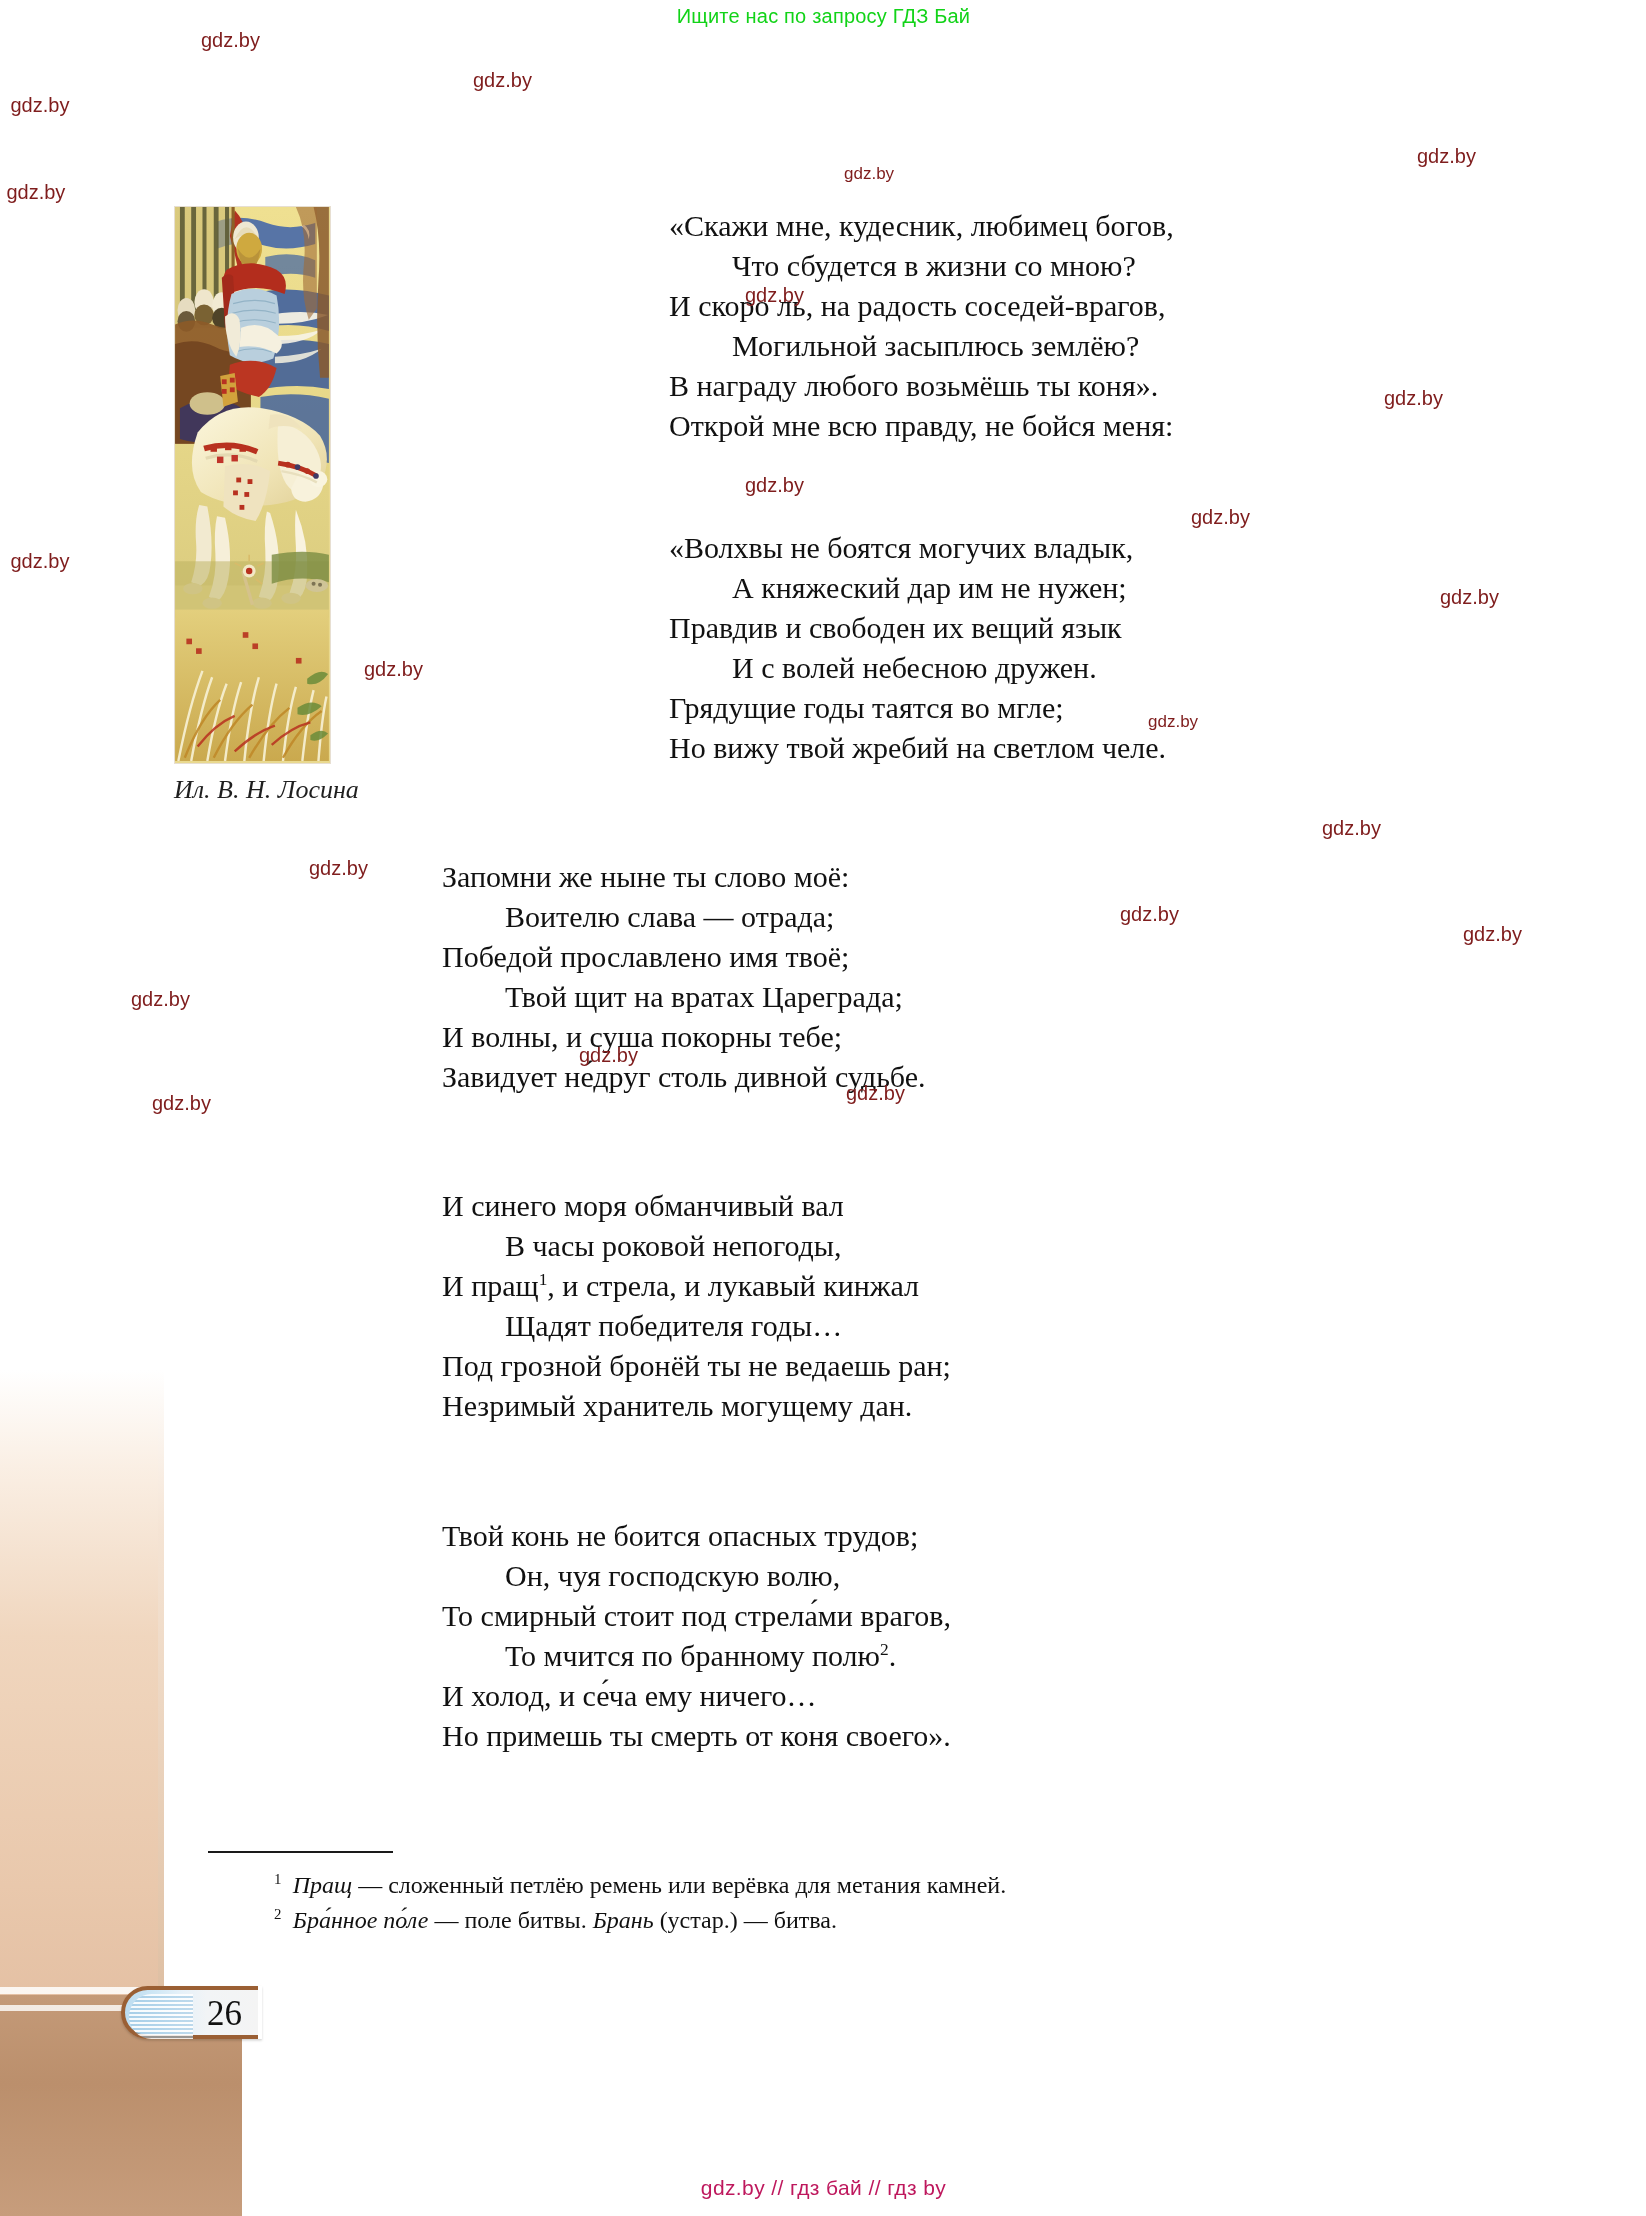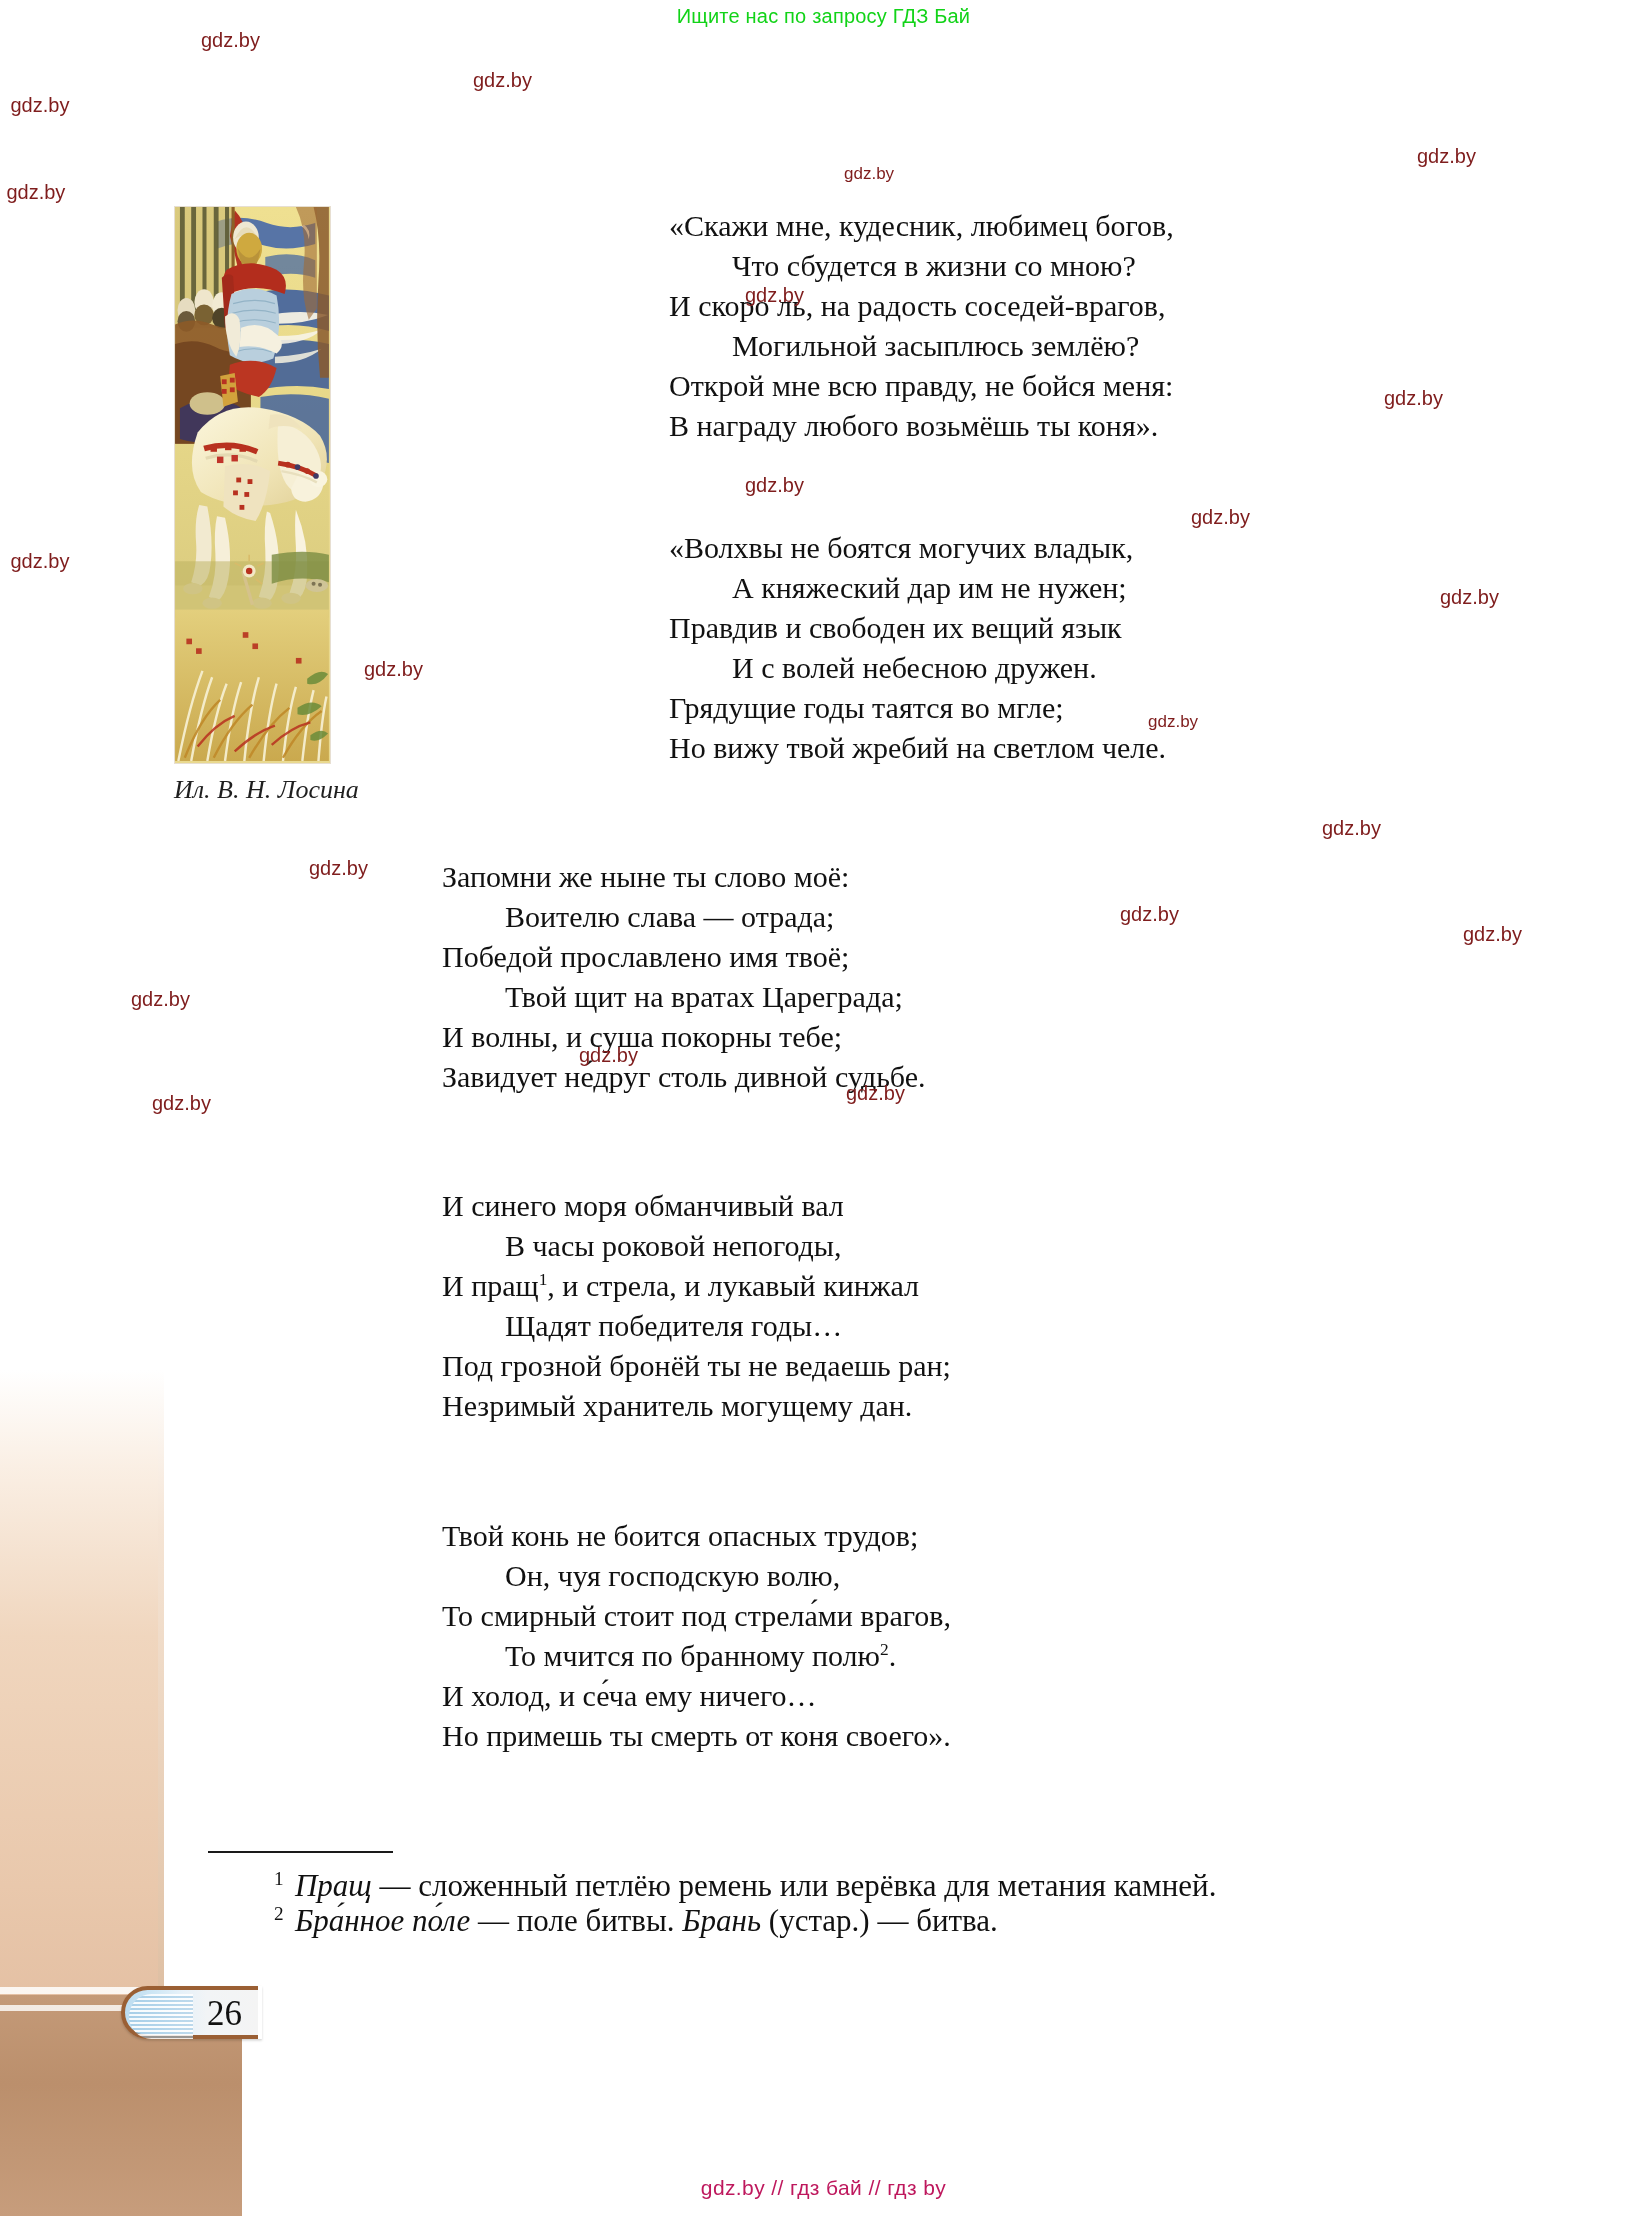--- a/index.html
+++ b/index.html
@@ -91,21 +91,21 @@
   sup{ font-size:0.58em; vertical-align:super; line-height:0; }
 
   
   .fn-rule{
     position:absolute; left:208px; top:1851px; width:185px; height:0;
     border-top:2.4px solid #1a1a1a;
   }
   .footnotes{
     position:absolute; left:274px; top:1868px;
     font-family:"Liberation Serif", serif;
-    font-size:31px; line-height:35px; color:#111;
+    font-size:24px; line-height:35px; color:#111;
     white-space:nowrap;
   }
   .footnotes .fn{ display:block; }
   .fn-mark{ font-size:0.62em; vertical-align:super; line-height:0; margin-right:11.3px; }
   .it{ font-style:italic; }
 
   
   .pagenum{
     position:absolute; left:121px; top:1986px; width:141px; height:53px;
   }
@@ -362,22 +362,22 @@
   </svg>
 </div>
 
 <div class="illus-caption">Ил. В. Н. Лосина</div>
 
 <div class="poem stanza-a">
     <span class="ln">«Скажи мне, кудесник, любимец богов,</span>
     <span class="ln ind">Что сбудется в жизни со мною?</span>
     <span class="ln">И скоро ль, на радость соседей-врагов,</span>
     <span class="ln ind">Могильной засыплюсь землёю?</span>
+    <span class="ln">В награду любого возьмёшь ты коня».</span>
     <span class="ln">Открой мне всю правду, не бойся меня:</span>
-    <span class="ln">В награду любого возьмёшь ты коня».</span>
   </div>
 <div class="poem stanza-b">
     <span class="ln">«Волхвы не боятся могучих владык,</span>
     <span class="ln ind">А княжеский дар им не нужен;</span>
     <span class="ln">Правдив и свободен их вещий язык</span>
     <span class="ln ind">И с волей небесною дружен.</span>
     <span class="ln">Грядущие годы таятся во мгле;</span>
     <span class="ln">Но вижу твой жребий на светлом челе.</span>
   </div>
 <div class="poem stanza-c">

